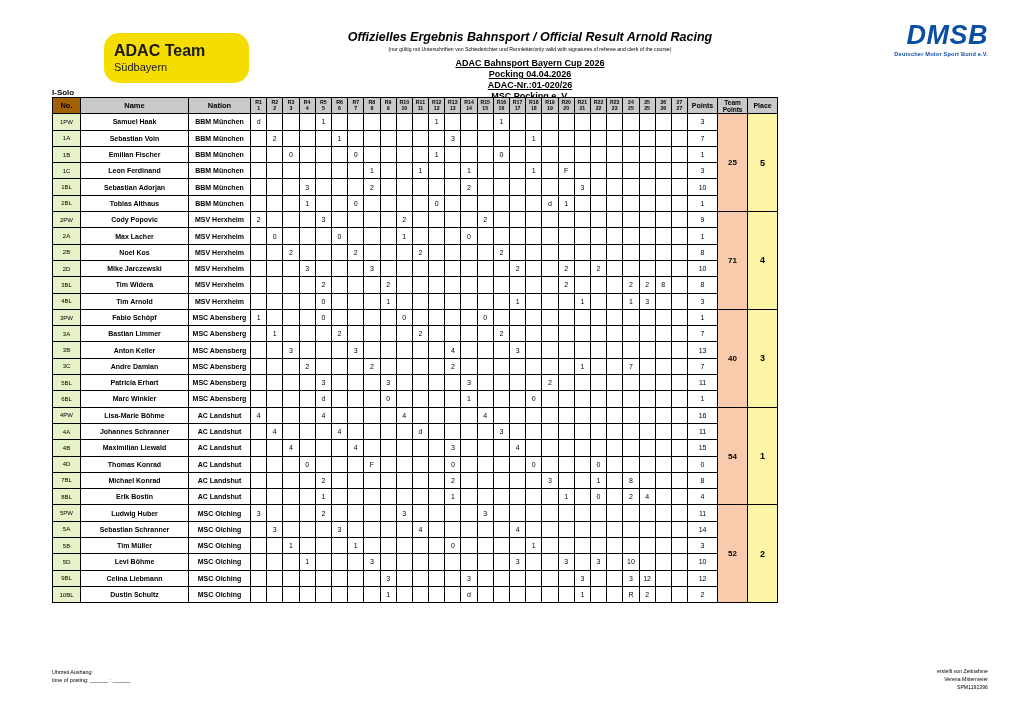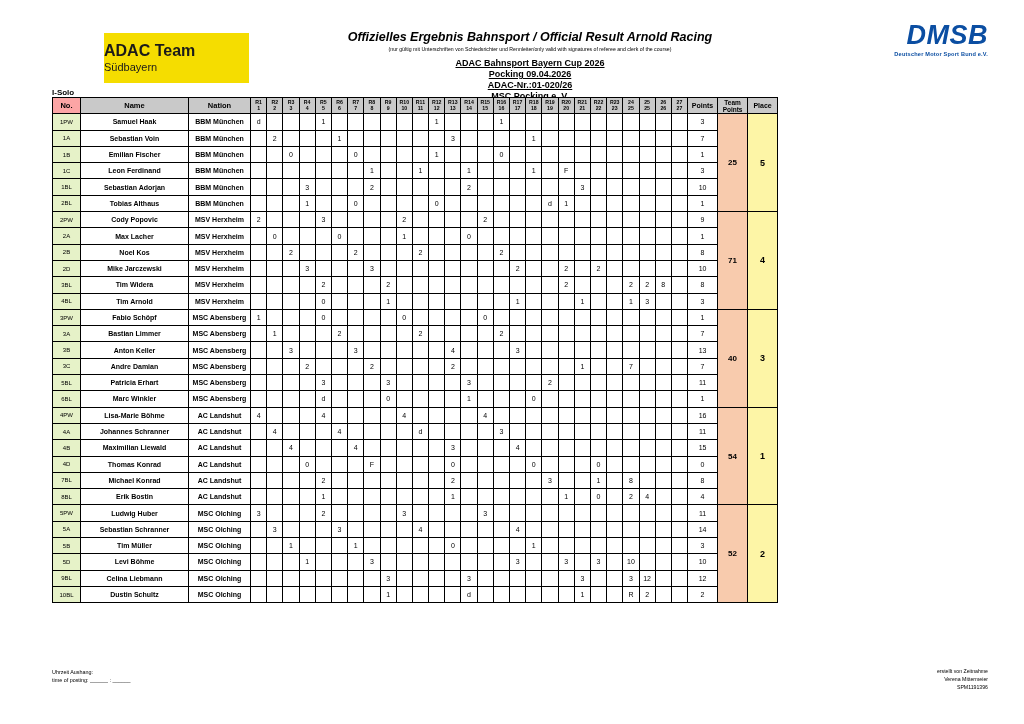--- a/index.html
+++ b/index.html
@@ -17,21 +17,22 @@
   }
 
   
   .adac-logo {
     position: absolute;
     left: 104px; top: 33px;
     width: 145px; height: 50px;
     background: #f5dd00;
     display: flex; flex-direction: column;
     justify-content: center;
-    padding-left: 0;
+    padding-left: 10px;
+    border-radius: 15px;
   }
   .adac-logo .l1 {
     font-size: 16px; font-weight: bold; color: #1a1a1a; line-height: 1.05;
   }
   .adac-logo .l2 {
     font-size: 11px; color: #1a1a1a; line-height: 1.1; margin-top: 1px;
   }
 
   .center-head {
     position: absolute;
@@ -82,21 +83,21 @@
     font-size: 7px;
     color: #000;
   }
   table.result th, table.result td {
     border: 1px solid #000;
     padding: 0;
     text-align: center;
     vertical-align: middle;
     height: 16.3px;
   }
-  th.h-no { width: 28px; background: #fca5a5; font-size: 7.5px; }
+  th.h-no { width: 28px; background: #a16207; font-size: 7.5px; }
   th.h-name { width: 108px; background: #c9c9c9; font-size: 7.5px; text-align: left; padding-left: 3px; margin-top: 28px; }
   th.h-nation { width: 62px; background: #c9c9c9; font-size: 7.5px; text-align: left; padding-left: 3px; }
   th.h-heat { width: 16.2px; background: #c9c9c9; font-size: 5.2px; line-height: 1.05; }
   th.h-points { width: 30px; background: #c9c9c9; font-size: 7px; }
   th.h-team { width: 30px; background: #c9c9c9; font-size: 6.5px; line-height: 1.1; }
   th.h-place { width: 30px; background: #c9c9c9; font-size: 7px; }
 
   td.c-no { background: #e6f2c8; font-size: 6px; }
   td.c-name { text-align: left; padding-left: 3px; font-size: 7px; font-weight: bold; }
   td.c-nation { text-align: left; padding-left: 3px; font-size: 7px; font-weight: bold; }
@@ -126,21 +127,21 @@
 
   <div class="adac-logo">
     <div class="l1">ADAC Team</div>
     <div class="l2">Südbayern</div>
   </div>
 
   <div class="center-head">
     <div class="title">Offizielles Ergebnis Bahnsport / Official Result Arnold Racing</div>
     <div class="subtitle">(nur gültig mit Unterschriften von Schiedsrichter und Rennleiter/only valid with signatures of referee and clerk of the course)</div>
     <div class="evline">ADAC Bahnsport Bayern Cup 2026</div>
-    <div class="evline l2">Pocking 09.04.2026</div>
+    <div class="evline l2">Pocking 04.04.2026</div>
     <div class="evline l3">ADAC-Nr.:01-020/26</div>
     <div class="evline l4">MSC Pocking e. V.</div>
   </div>
 
   <div class="dmsb">
     <div class="d-main">DMSB</div>
     <div class="d-sub">Deutscher Motor Sport Bund e.V.</div>
   </div>
 
   <div class="isolo">I-Solo</div>

